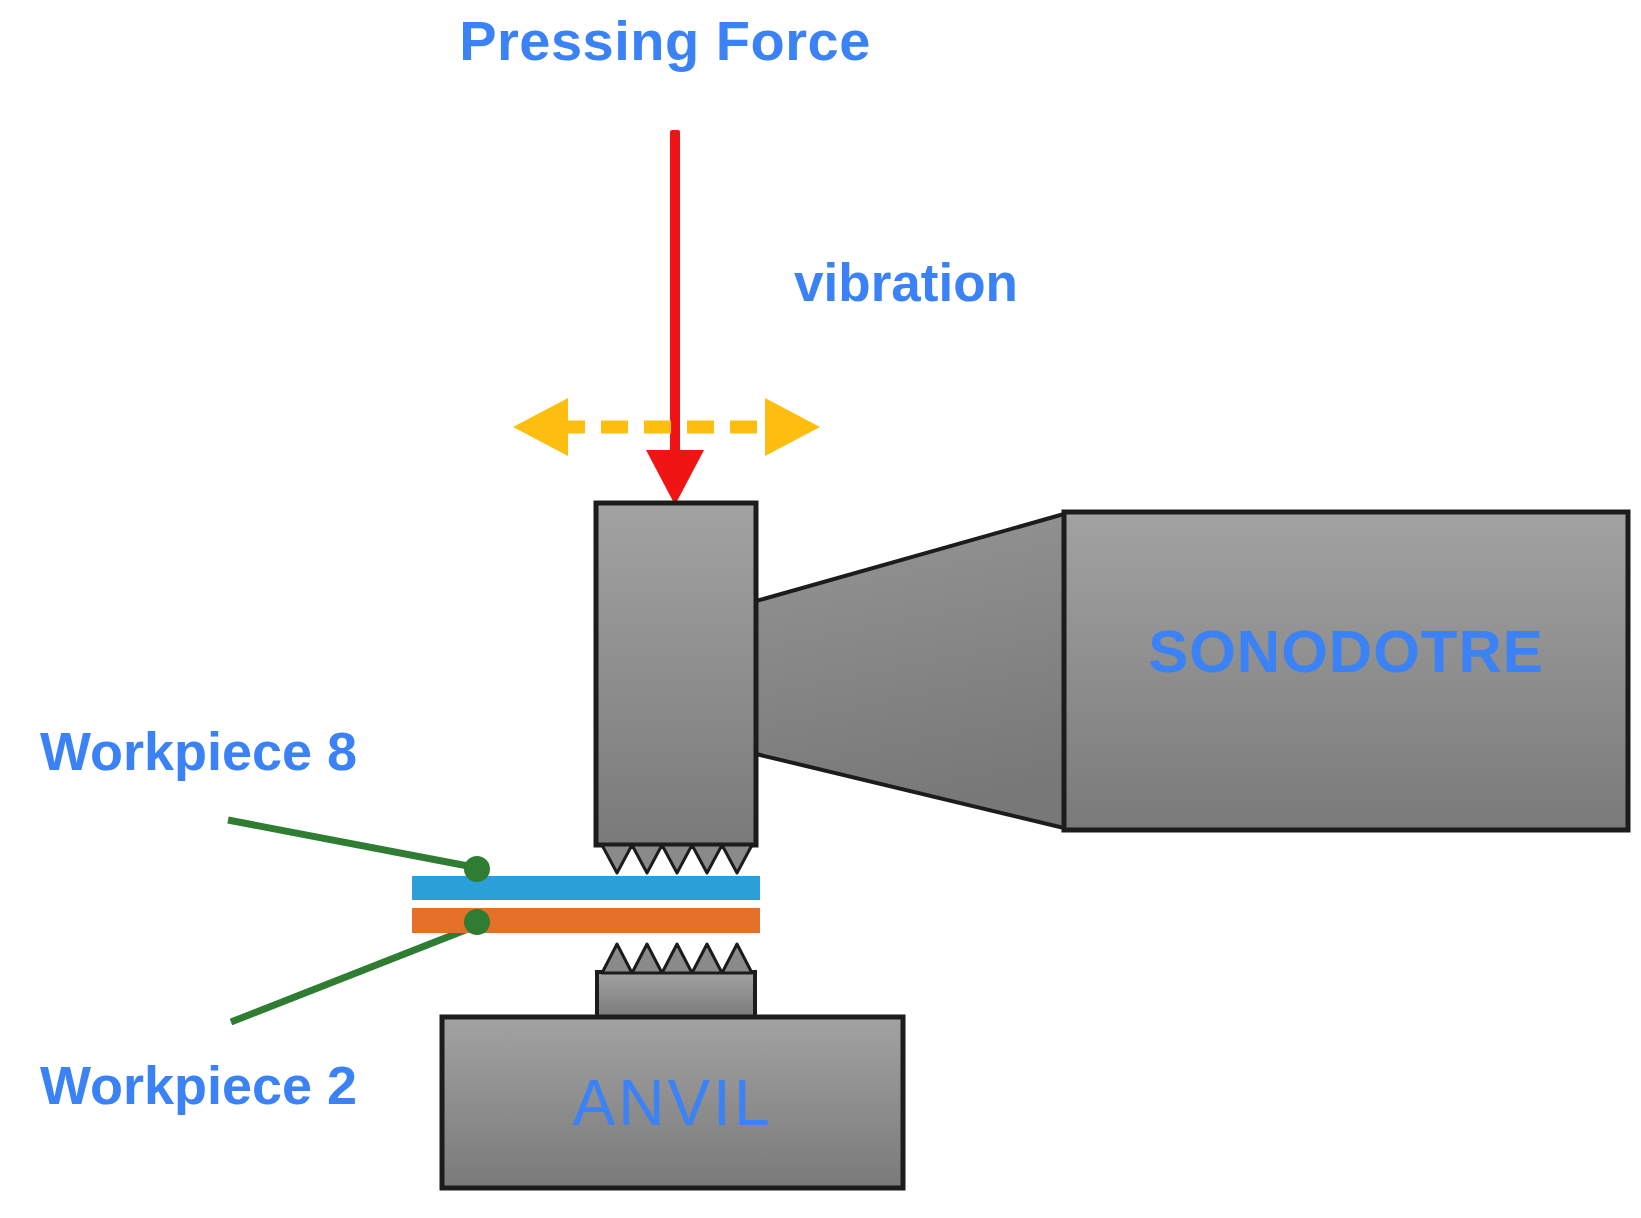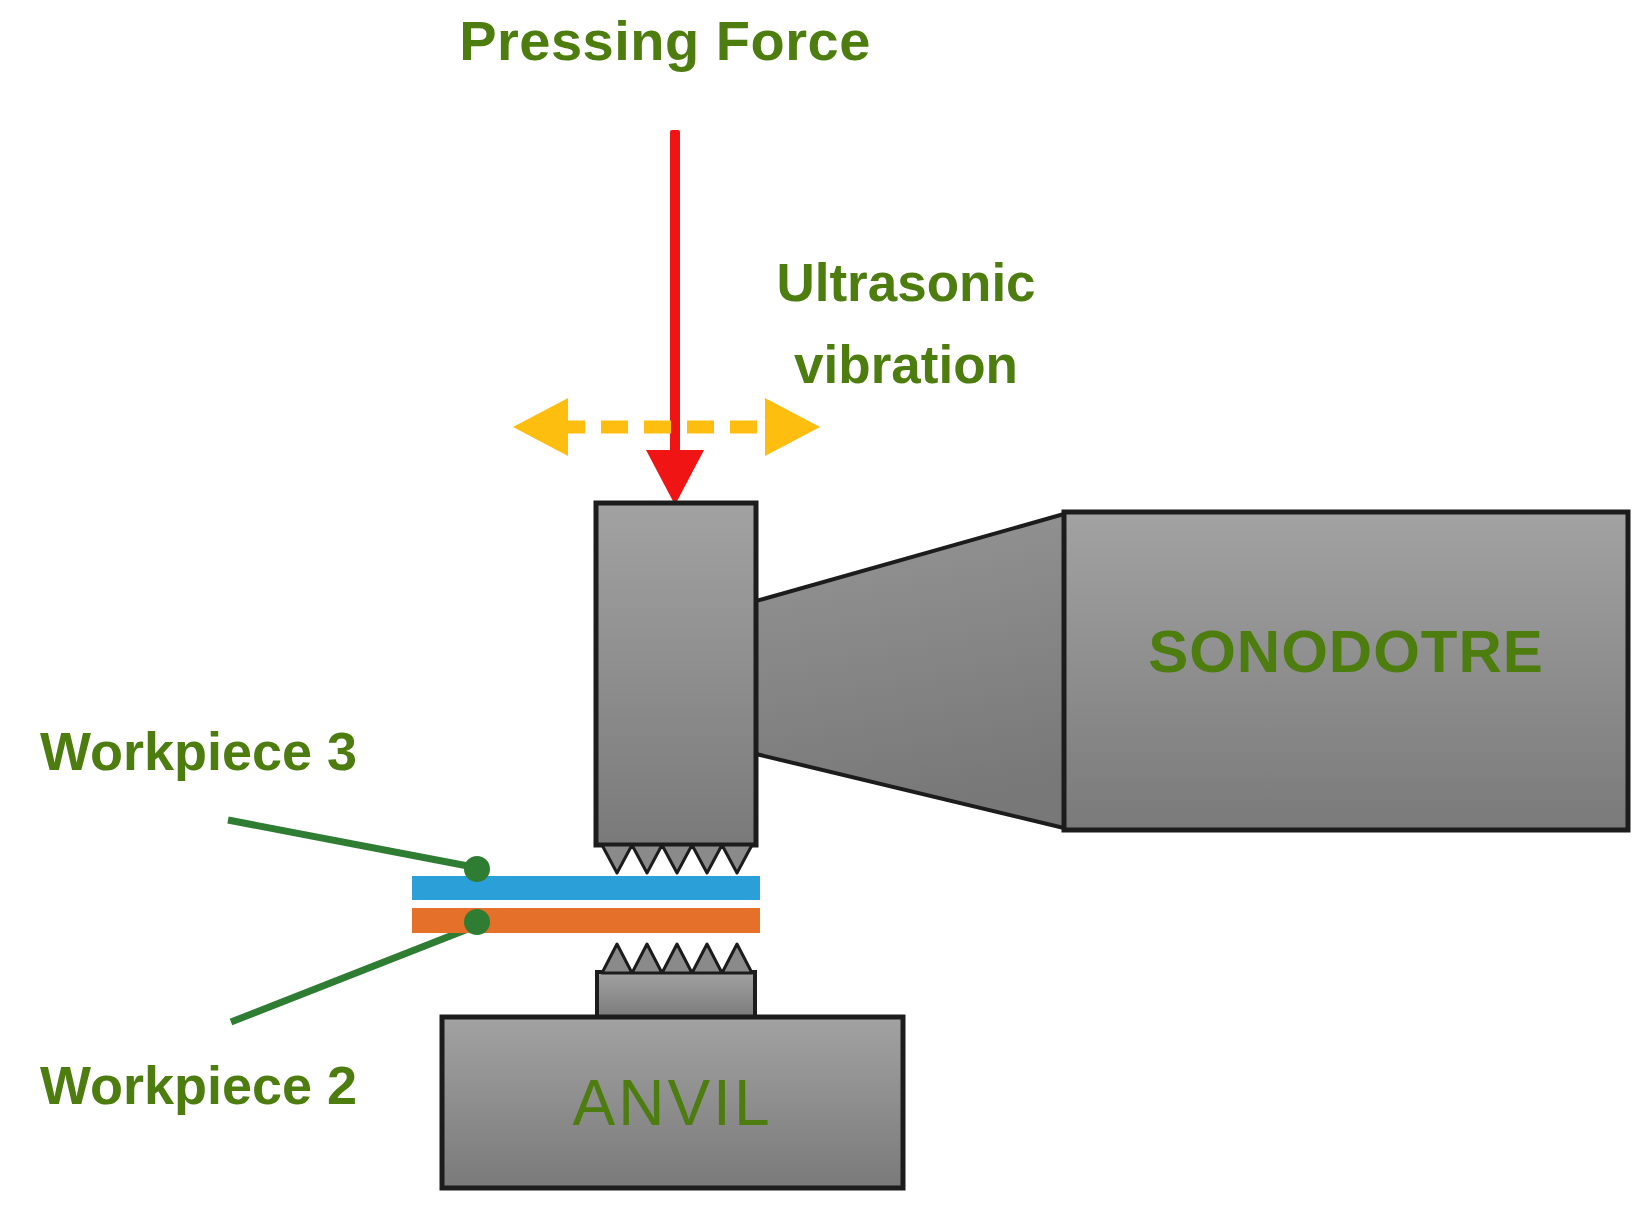--- a/index.html
+++ b/index.html
@@ -16,21 +16,21 @@
     font-family: "Liberation Sans", sans-serif;
     color: #1d1d1d;
   }
   .stage svg {
     position: absolute;
     left: 0;
     top: 0;
   }
   .lbl {
     position: absolute;
-    color: #4d7c0f;
+    color: #3b82f6;
     white-space: nowrap;
   }
   .lbl-pressing {
     left: 420px; top: 8px; width: 490px;
     text-align: center;
     font-size: 56px; font-weight: 600;
     letter-spacing: 0.5px;
   }
   .lbl-ultrasonic {
     left: 740px; top: 242px; width: 332px;
@@ -95,25 +95,24 @@
 
     <rect x="597" y="972" width="158" height="46" fill="url(#gMetal)" stroke-width="4" stroke="#1c1c1c"></rect>
     <path d="M602,973 L617,944 L632,973 Z M632,973 L647,944 L662,973 Z M662,973 L677,944 L692,973 Z M692,973 L707,944 L722,973 Z M722,973 L737,944 L752,973 Z" stroke-width="3" stroke-linejoin="round" fill="#8a8a8a" stroke="#1c1c1c"></path>
 
     <rect x="442" y="1017" width="461" height="171" fill="url(#gMetal)" stroke-width="5" stroke="#1c1c1c"></rect>
   </svg>
 
   <div class="lbl lbl-pressing">Pressing Force</div>
 
   <div class="lbl lbl-ultrasonic">
-    <span>Ultrasonic</span>
     <span>vibration</span>
   </div>
 
-  <div class="lbl lbl-workpiece1">Workpiece 3</div>
+  <div class="lbl lbl-workpiece1">Workpiece 8</div>
 
   <div class="lbl lbl-workpiece2">Workpiece 2</div>
 
   <div class="lbl lbl-sonotrode">SONODOTRE</div>
 
   <div class="lbl lbl-anvil">ANVIL</div>
 
 </div>
 
 </body></html>

